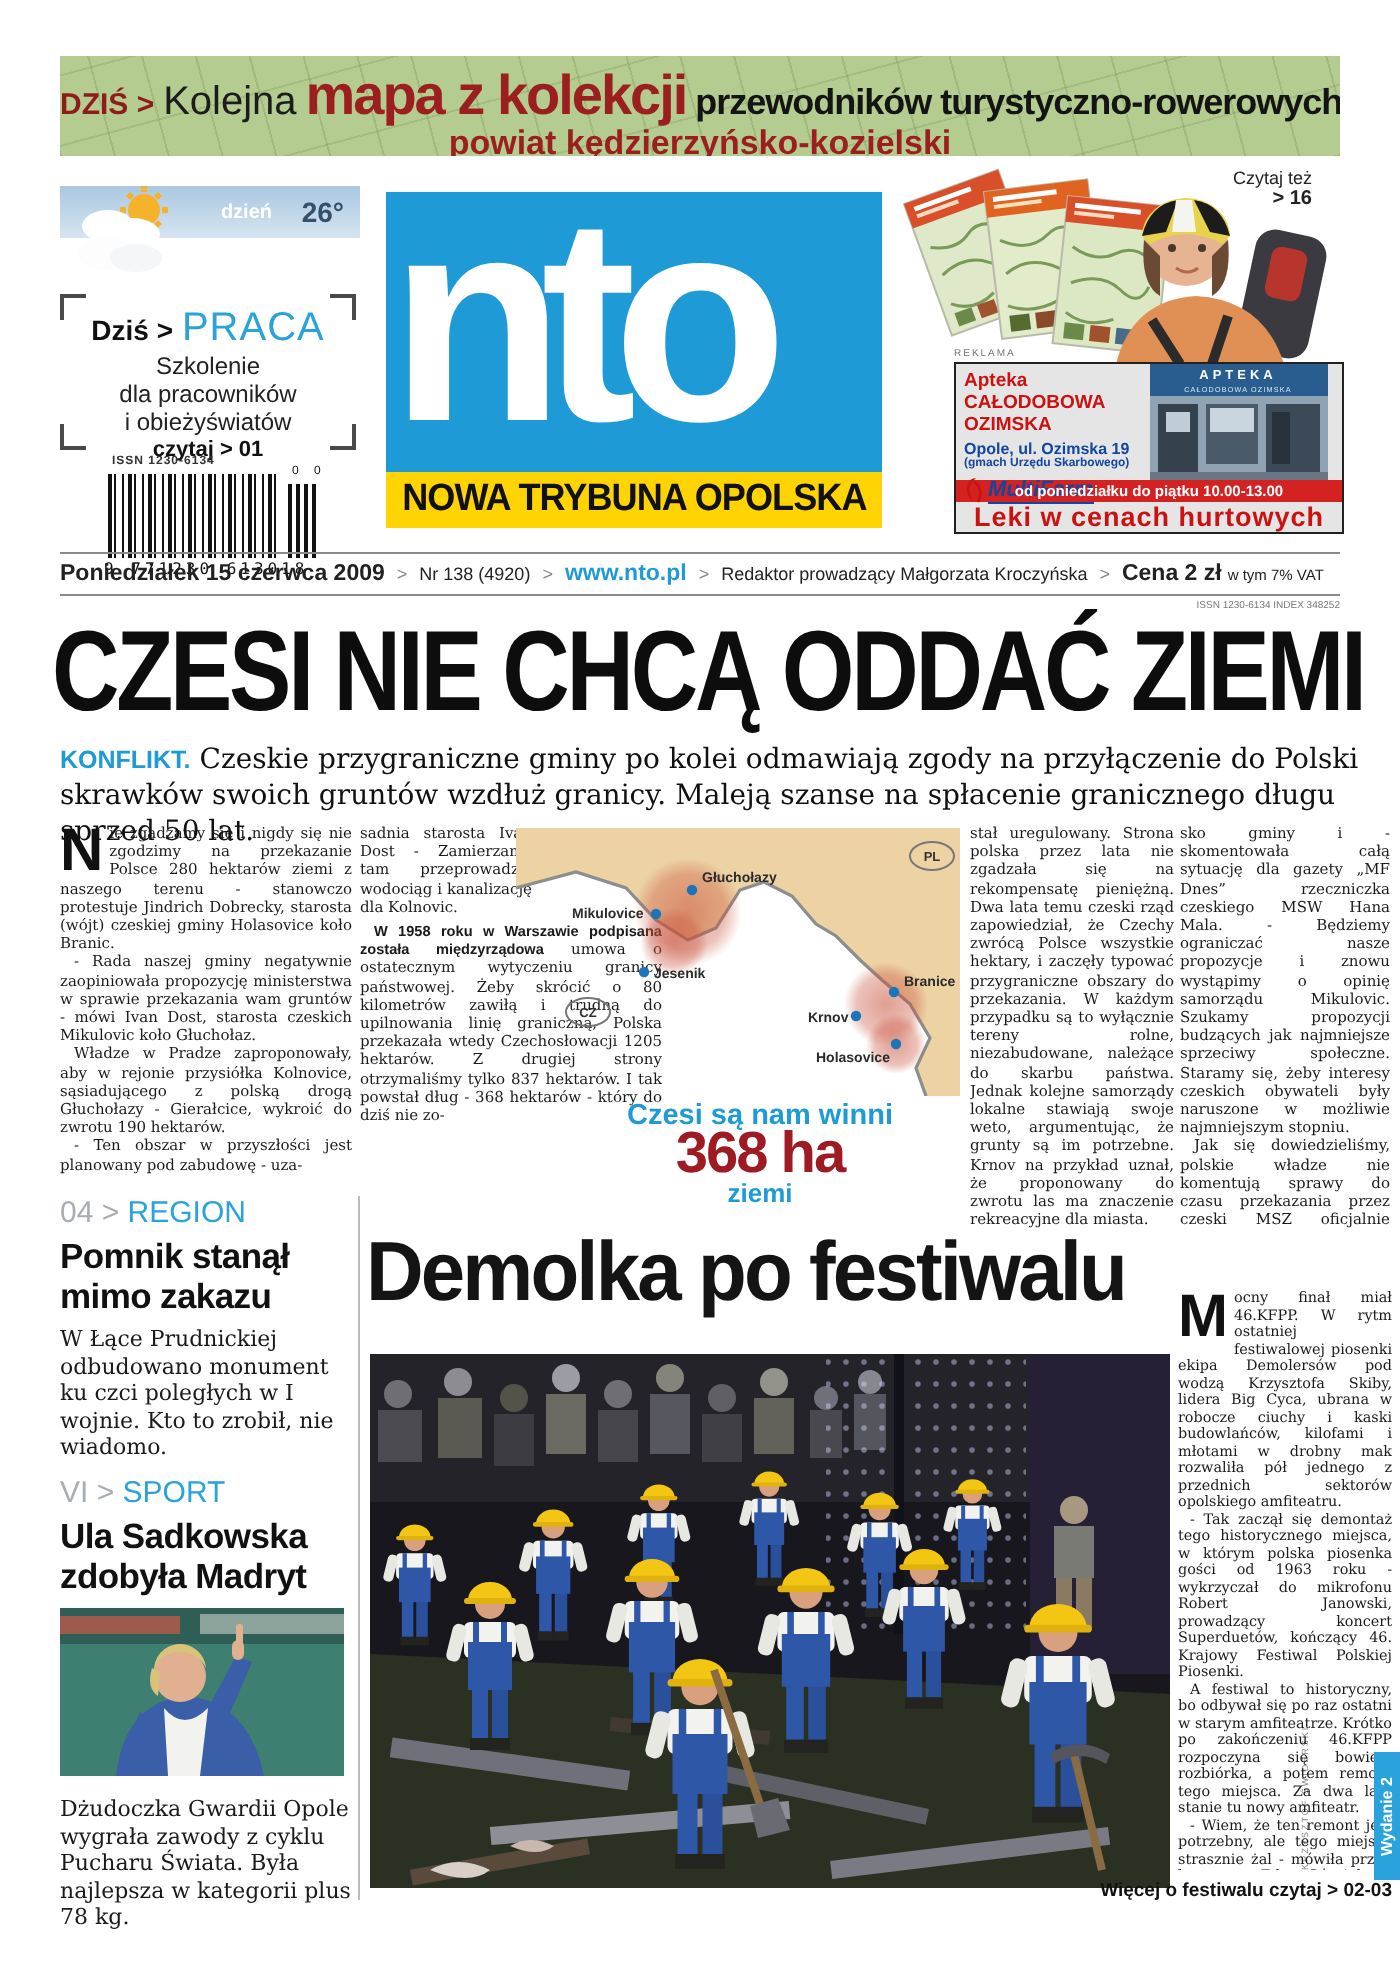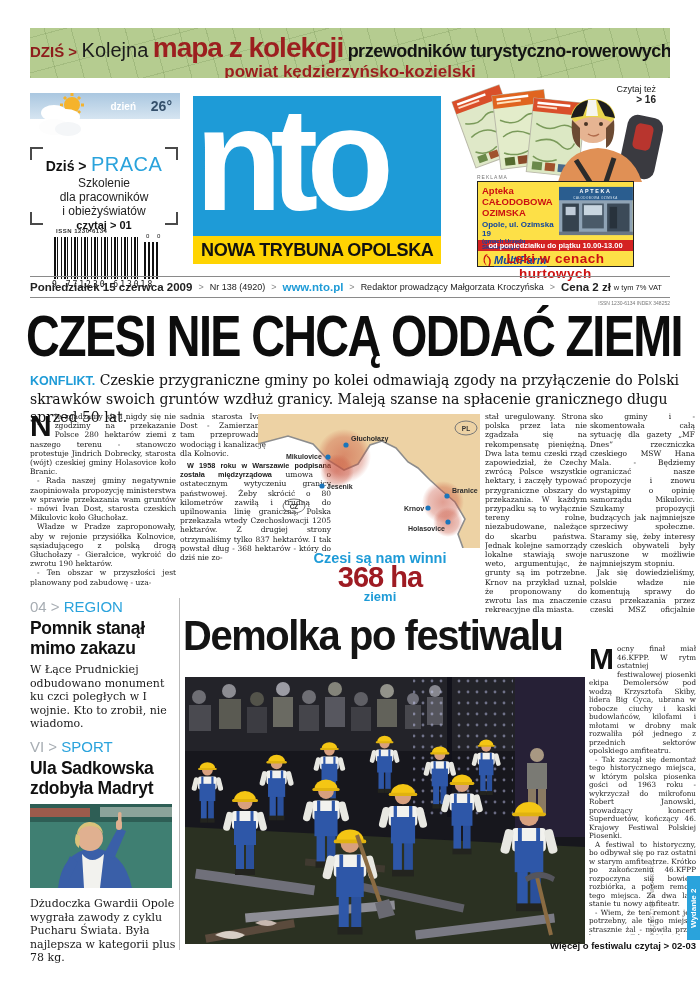--- a/index.html
+++ b/index.html
@@ -60,21 +60,21 @@
   .logo-yellow { height:28px; background:#ffd402; display:flex; align-items:center; justify-content:center; }
   .logo-sub { font-weight:700; font-size:19px; color:#111; transform:scaleX(.95); letter-spacing:-0.5px; white-space:nowrap; }
 
   
   .promo { left:438px; top:76px; width:230px; height:106px; }
   .read-also { position:absolute; right:12px; top:8px; text-align:right; font-size:9px; color:#222; }
   .read-also b { font-size:10px; }
 
   
   .rekl { left:477px; top:174px; font-size:5px; color:#777; letter-spacing:1px; }
-  .ad { left:477px; top:181px; width:157px; height:86px; border:1px solid #222; background:#fde047; font-family:"Liberation Sans",sans-serif; }
+  .ad { left:477px; top:181px; width:195px; height:86px; border:1px solid #222; background:#e5e5e5; font-family:"Liberation Sans",sans-serif; }
   .ad-top { display:flex; height:58px; }
   .ad-left { width:97px; padding:3px 0 0 4px; }
   .ad-t1 { color:#cc1111; font-weight:700; font-size:9.5px; line-height:11px; }
   .ad-a1 { color:#1246a0; font-weight:700; font-size:8px; margin-top:2px; }
   .ad-a2 { color:#1246a0; font-weight:700; font-size:6px; }
   .ad-brand { margin-top:3px; display:flex; align-items:center; }
   .ad-brand-name { color:#1246a0; font-weight:700; font-style:italic; font-size:11px; border-bottom:1px solid #1246a0; }
   .ad-hours { height:11px; background:#d42222; color:#fff; font-weight:700; font-size:7.5px; text-align:center; line-height:11px; }
   .ad-slogan { height:15px; color:#cc1111; font-weight:700; font-size:13.5px; text-align:center; line-height:15px; letter-spacing:0.5px; }
 

